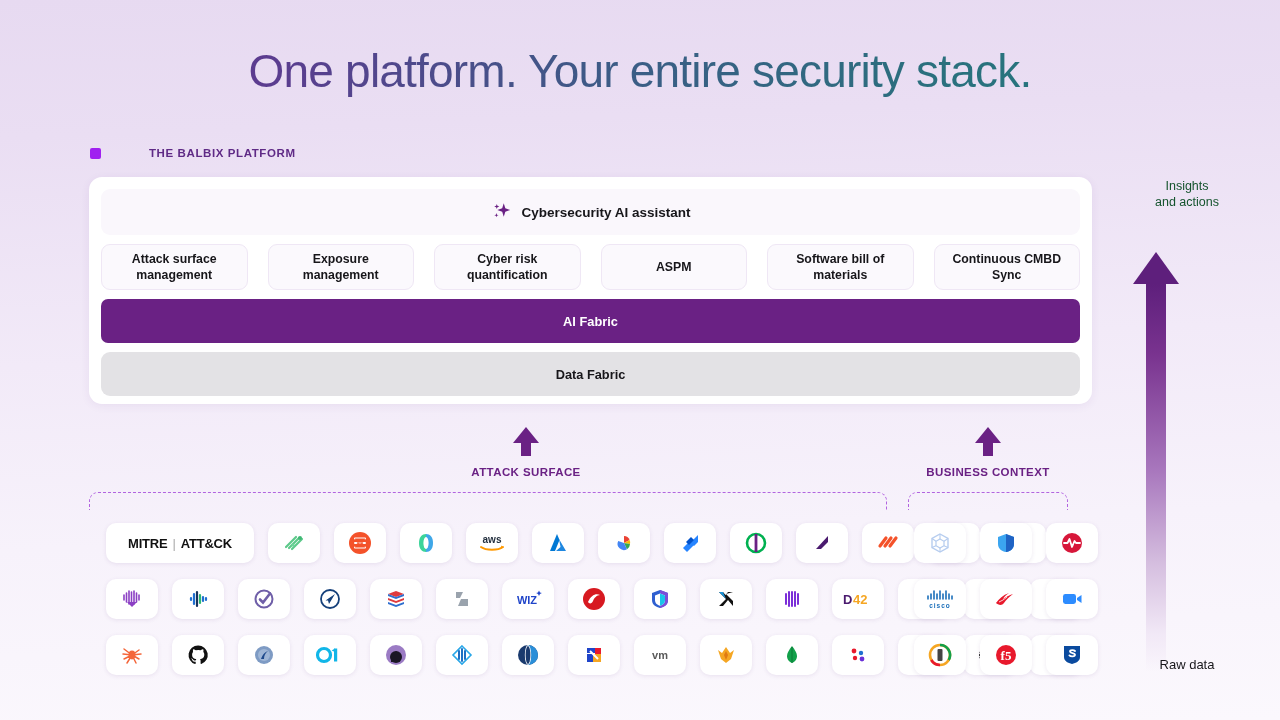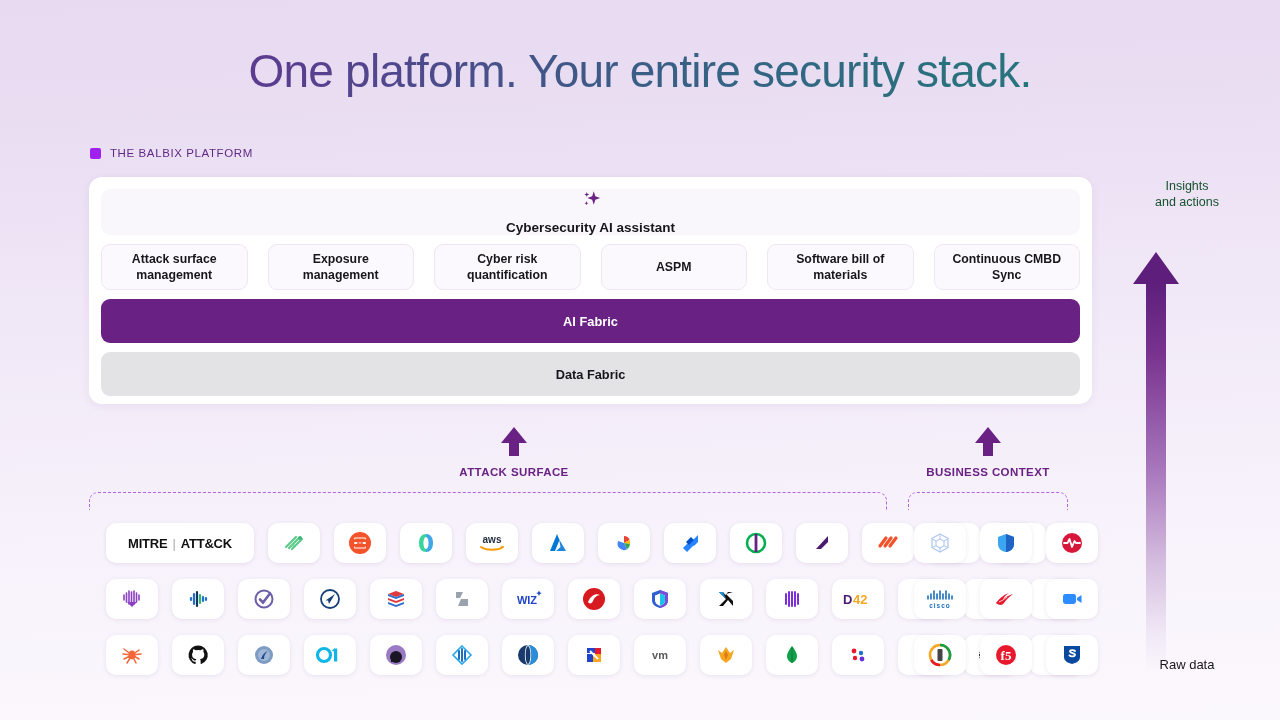--- a/index.html
+++ b/index.html
@@ -32,39 +32,40 @@
     position: absolute;
     top: 147px; left: 90px;
     display: flex; align-items: center; gap: 9px;
   }
   #eyebrow .sq {
     width: 11px; height: 11px; border-radius: 2px;
     background: #a020f0;
     display: inline-block;
   }
   #eyebrow .txt {
-    font-size: 11.5px; font-weight: 400; letter-spacing: 0.6px;
+    font-size: 11.5px; font-weight: 700; letter-spacing: 0.6px;
     color: #5f2a86;
+    margin-left: 39px;
   }
 
   
   #platform-card {
     position: absolute;
     left: 89px; top: 177px;
     width: 1003px; height: 227px;
     background: #ffffff;
     border-radius: 13px;
     box-shadow: 0 2px 10px rgba(90,40,130,.07);
     padding: 12px;
   }
   .assistant-row {
     height: 46px;
     background: #faf7fc;
     border-radius: 9px;
-    display: flex; align-items: center; justify-content: center; gap: 9px; flex-direction: column;
+    display: flex; align-items: center; justify-content: center; gap: 9px;
   }
   .assistant-row .label {
     font-size: 13.5px; font-weight: 700; color: #17161a;
   }
   .sparkle-icon { width: 22px; height: 22px; display: block; }
 
   .capabilities {
     margin-top: 9px;
     display: grid;
     grid-template-columns: repeat(6, 1fr);
@@ -82,21 +83,21 @@
     padding: 0 6px;
   }
 
   .fabric {
     margin-top: 9px;
     height: 44px;
     border-radius: 9px;
     display: flex; align-items: center; justify-content: center;
     font-size: 12.8px; font-weight: 700;
   }
-  .fabric.ai   { background: #6a2184; color: #ffffff; }
+  .fabric.ai   { background: #6a2184; color: #ffffff; border-radius: 7px; }
   .fabric.data { background: #e3e2e5; color: #17161a; }
 
   
   .col-marker { position: absolute; text-align: center; }
   .col-marker .arrow-up {
     width: 0; height: 0; margin: 0 auto;
     border-left: 13px solid transparent;
     border-right: 13px solid transparent;
     border-bottom: 16px solid #6a2184;
   }
@@ -193,21 +194,21 @@
     <div class="cap">Cyber risk quantification</div>
     <div class="cap">ASPM</div>
     <div class="cap">Software bill of materials</div>
     <div class="cap">Continuous CMBD Sync</div>
   </div>
 
   <div class="fabric ai">AI Fabric</div>
   <div class="fabric data">Data Fabric</div>
 </div>
 
-<div class="col-marker" style="left:444px; top:427px; width:140px;">
+<div class="col-marker" style="left:456px; top:427px; width:140px;">
   <div class="arrow-up"></div>
   <div class="stem"></div>
   <div class="cap-label">ATTACK SURFACE</div>
 </div>
 
 <div class="col-marker" style="left:918px; top:427px; width:140px;">
   <div class="arrow-up"></div>
   <div class="stem"></div>
   <div class="cap-label">BUSINESS CONTEXT</div>
 </div>

